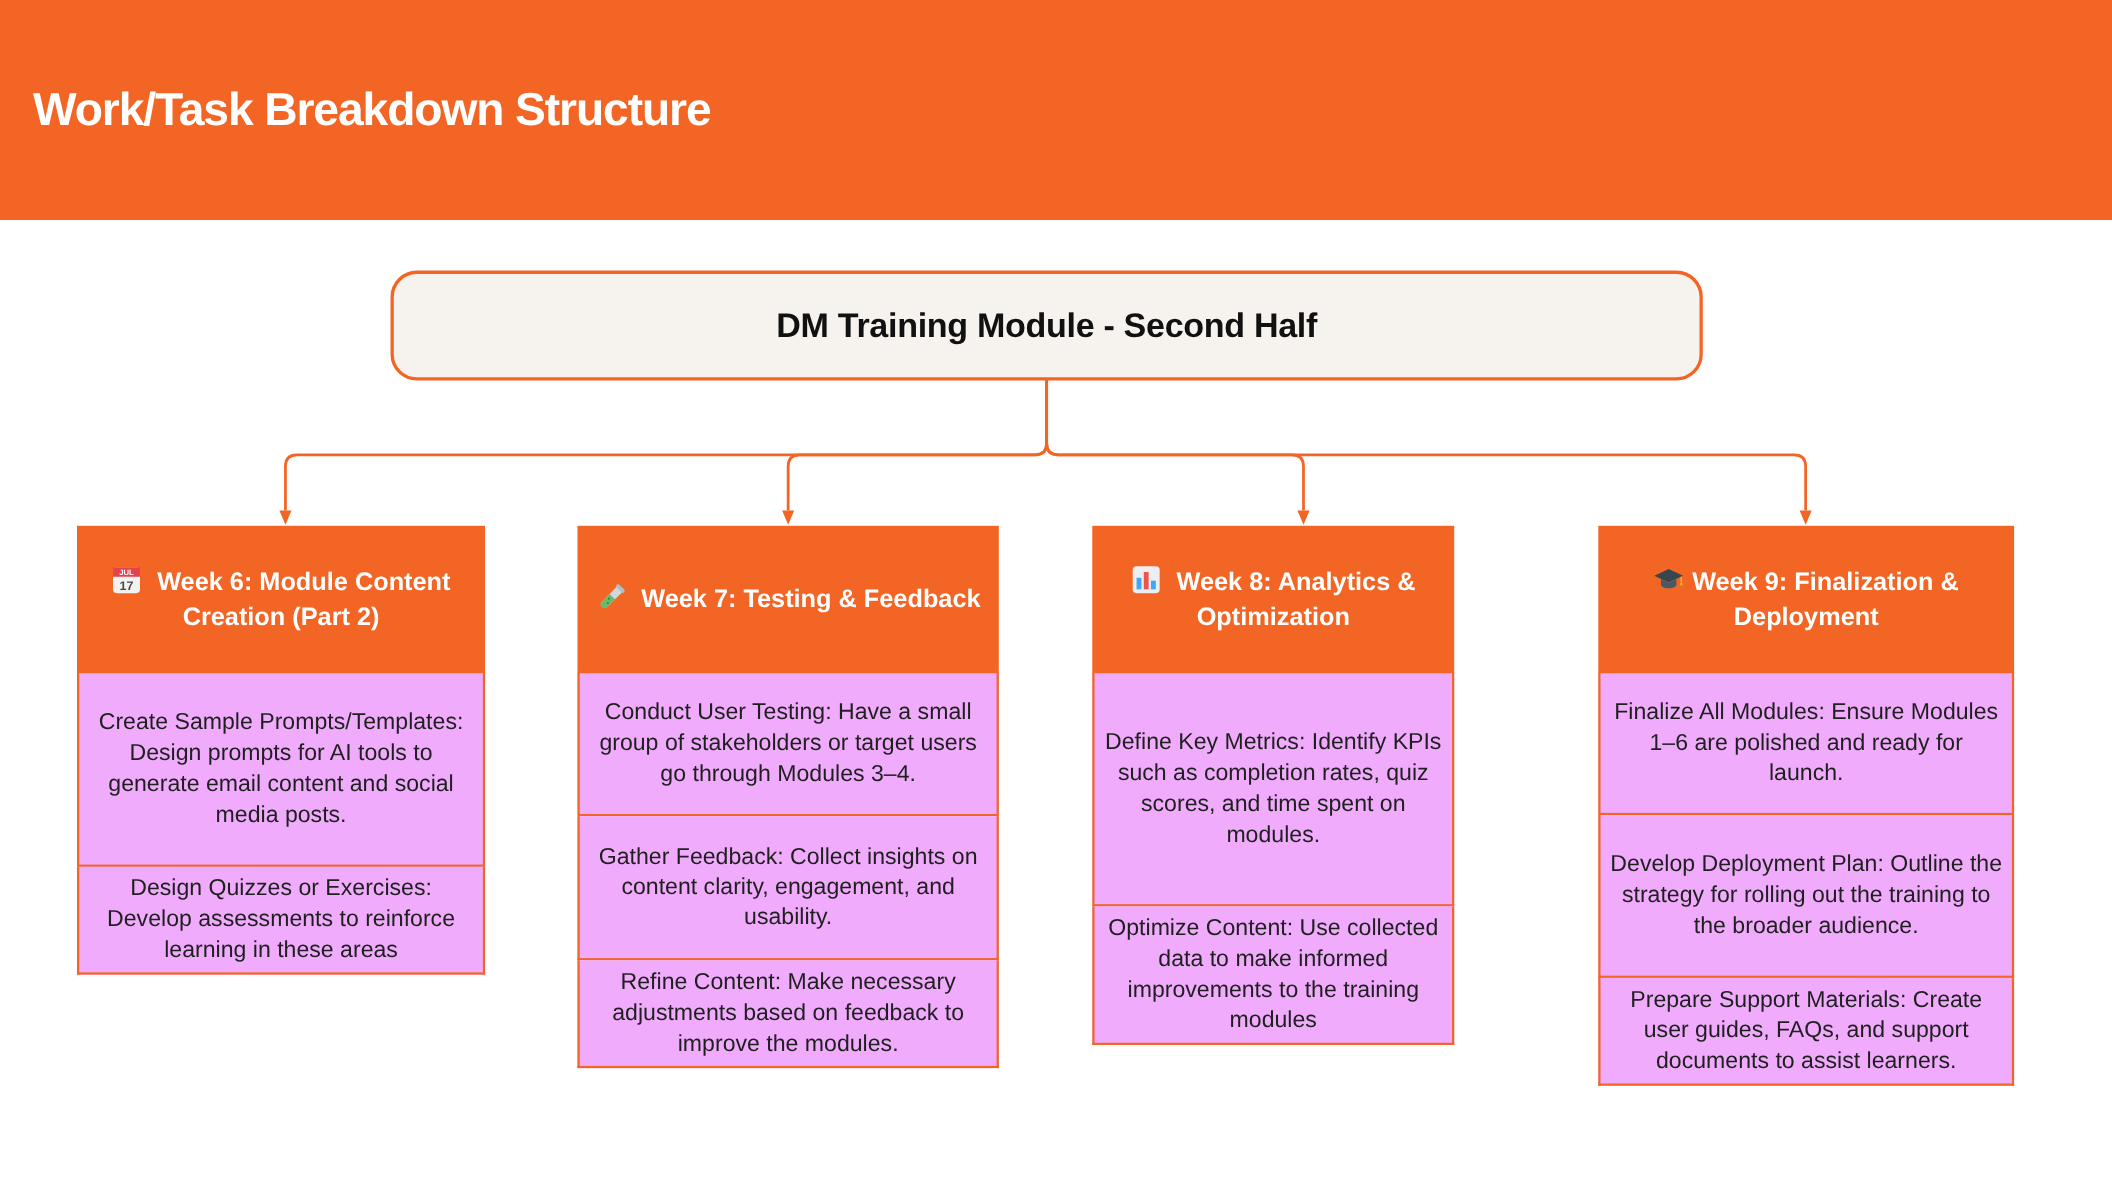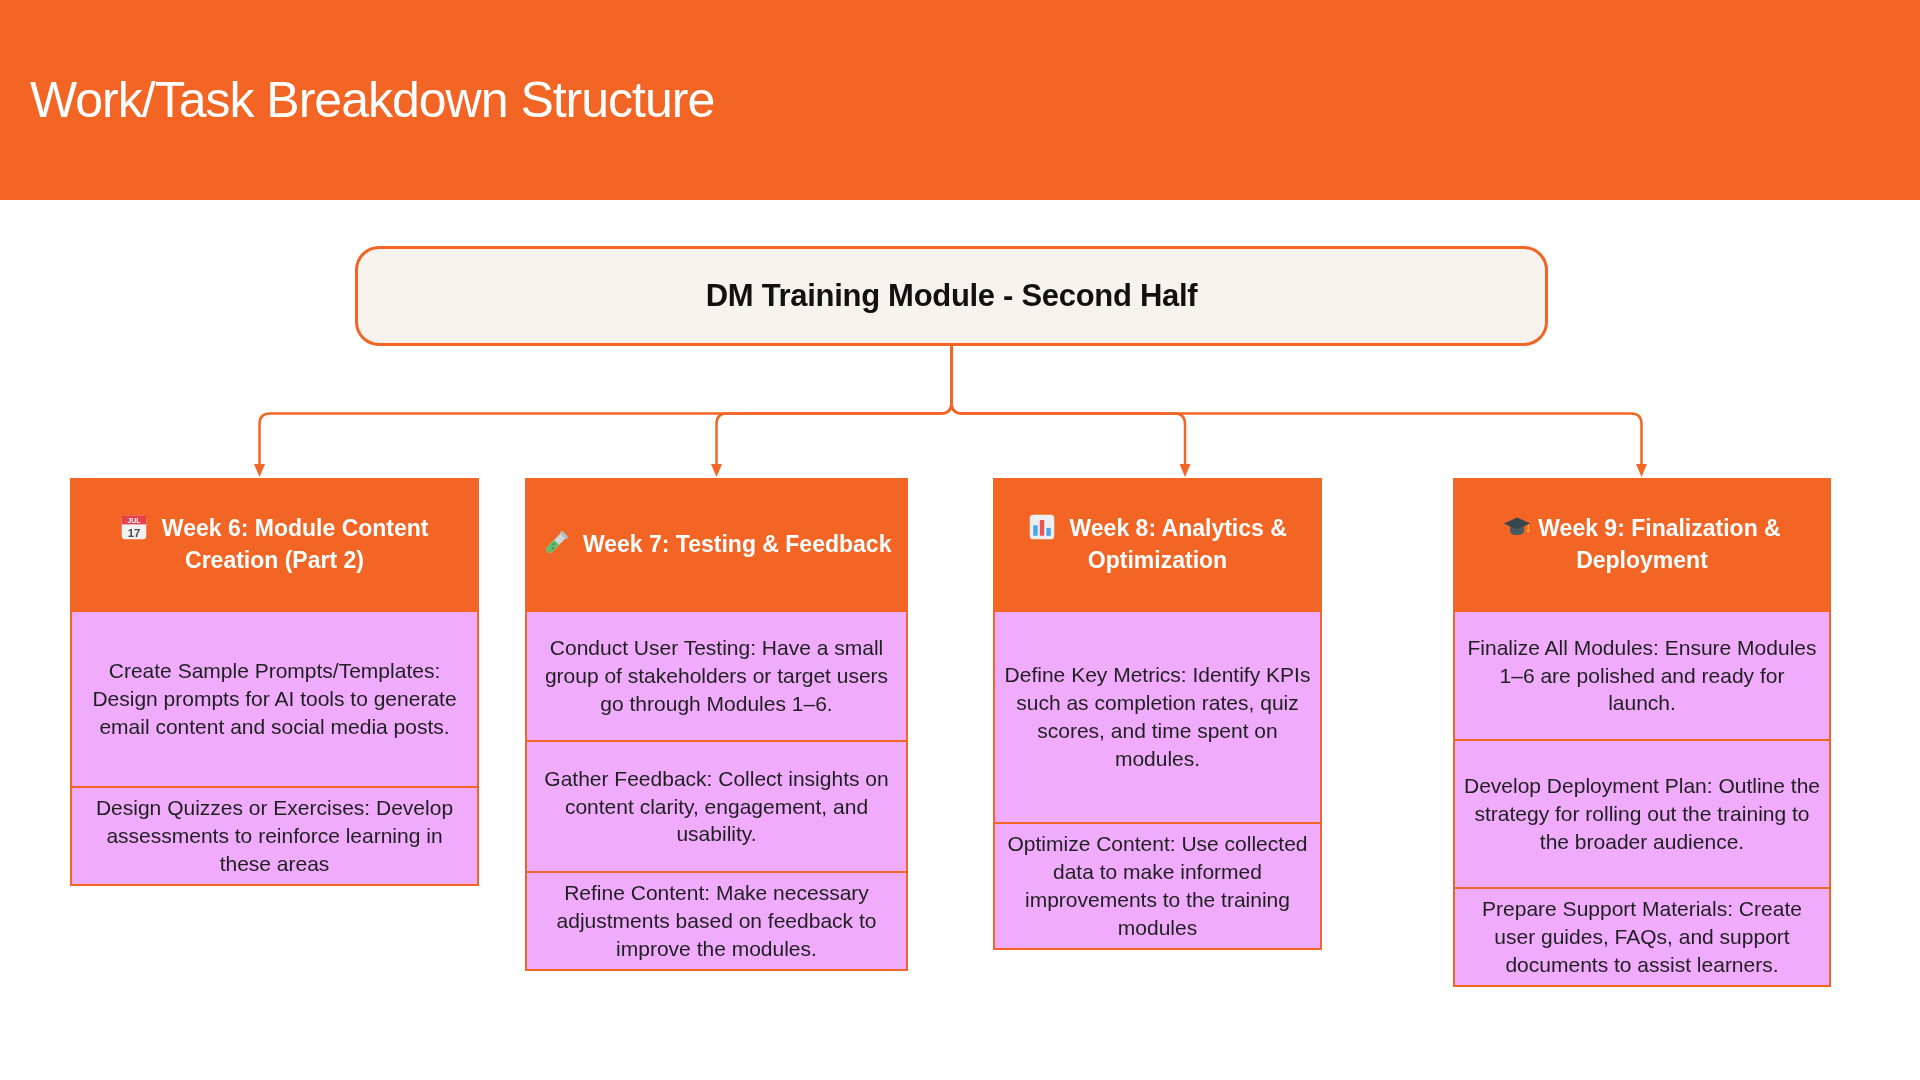--- a/index.html
+++ b/index.html
@@ -8,42 +8,42 @@
     width:1920px;height:1080px;position:relative;overflow:hidden;
     background:#ffffff;
     font-family:"Liberation Sans","DejaVu Sans",sans-serif;
   }
   
   .banner{
     position:absolute;left:0;top:0;width:1920px;height:200px;
     background:#F26524;display:flex;align-items:center;
   }
   .banner .page-title{
-    margin:0 0 0 30px;color:#ffffff;font-size:50px;font-weight:400;
+    margin:0 0 0 30px;color:#ffffff;font-size:42px;font-weight:700;
     letter-spacing:-1px;
   }
   
   .root-node{
     position:absolute;left:355px;top:246px;width:1193px;height:100px;
     box-sizing:border-box;background:#F6F3EE;border:3px solid #F26524;
     border-radius:24px;display:flex;align-items:center;justify-content:center;
   }
   .root-node .root-label{
     color:#111111;font-size:31px;font-weight:700;letter-spacing:-0.3px;text-align:center;
   }
   
   .connectors{
     position:absolute;left:0;top:0;width:1920px;height:1080px;
     pointer-events:none;
   }
   
   .column{
     position:absolute;top:478px;
   }
-  #columns .column:nth-child(1){left:70px;  width:409px;}
+  #columns .column:nth-child(1){left:70px;  width:371px;}
   #columns .column:nth-child(2){left:525px; width:383px;}
   #columns .column:nth-child(3){left:993px; width:329px;}
   #columns .column:nth-child(4){left:1453px;width:378px;}
 
   .col-header{
     box-sizing:border-box;height:132px;background:#F26524;
     display:flex;align-items:center;justify-content:center;
     padding:0 12px;text-align:center;
   }
   .col-header .col-title{
@@ -130,21 +130,21 @@
             <circle cx="15" cy="19" r="1" fill="#2e7d32"></circle>
             <circle cx="17.5" cy="23" r="1" fill="#2e7d32"></circle>
             <rect x="10.5" y="1" width="11" height="4" rx="2" fill="#b0bec5"></rect>
           </g>
         </svg>
         
         <span class="col-title-text">Week 7: Testing &amp; Feedback</span>
       </div>
     </div>
 
-  <div class="cell">Conduct User Testing: Have a small group of stakeholders or target users go through Modules 1–6.</div>
+  <div class="cell">Conduct User Testing: Have a small group of stakeholders or target users go through Modules 3–4.</div>
       <div class="cell">Gather Feedback: Collect insights on content clarity, engagement, and usability.</div>
       <div class="cell">Refine Content: Make necessary adjustments based on feedback to improve the modules.</div>
     </div>
 
   <div class="column">
     <div class="col-header">
       <div class="col-title">
         
         
         <svg class="icon-svg" viewBox="0 0 32 32" style="display: inline-block;">

